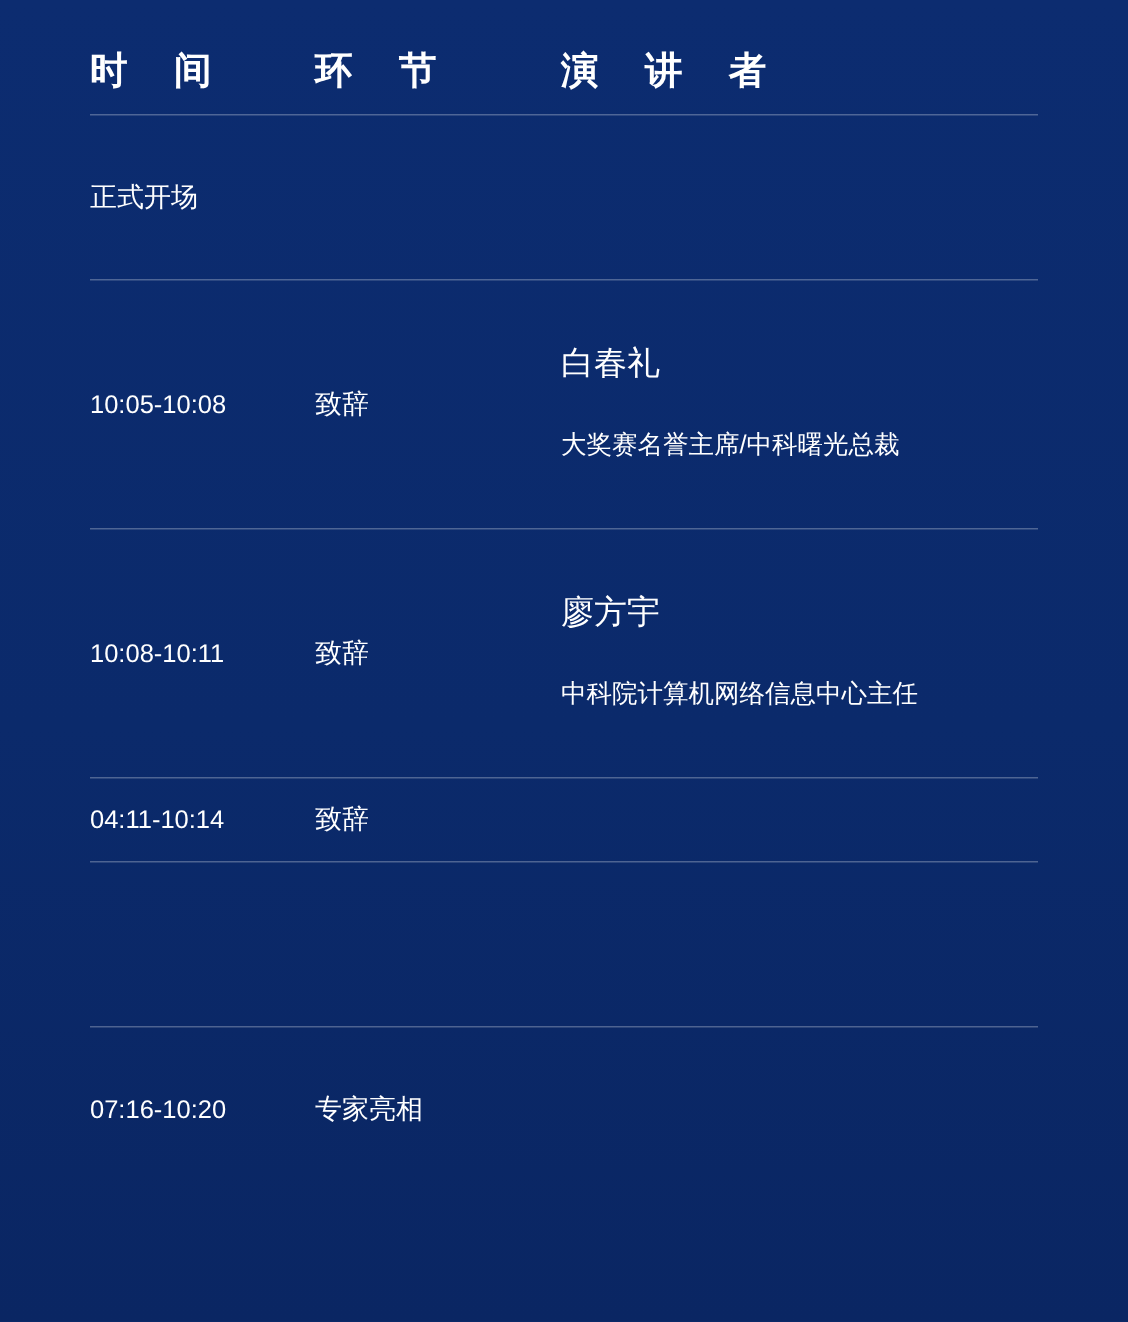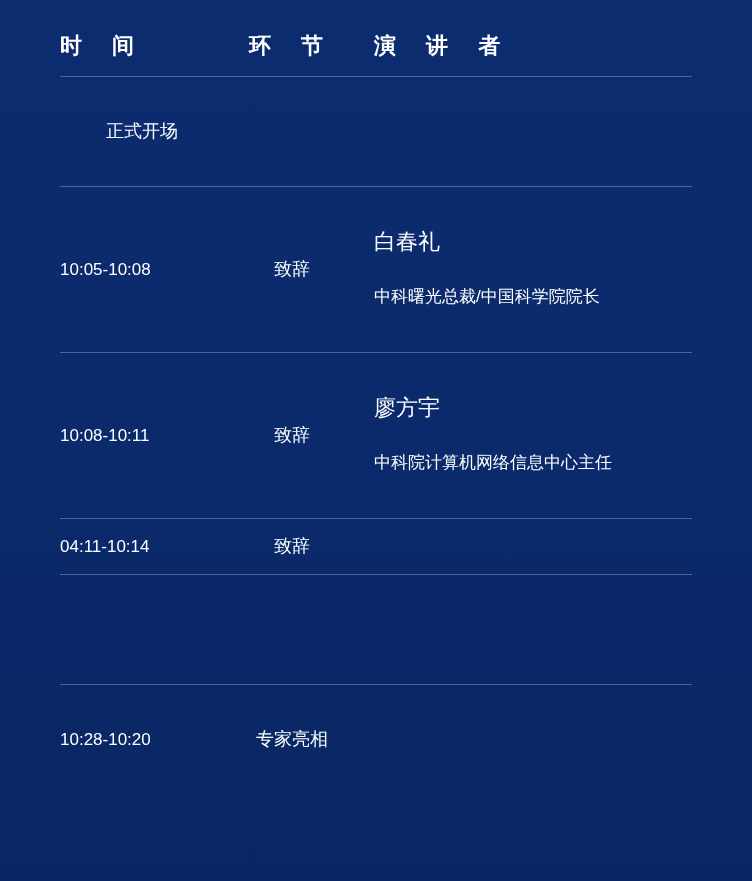--- a/index.html
+++ b/index.html
@@ -23,28 +23,28 @@
     padding: 0 60px;
   }
   .head-row {
     display: flex;
     align-items: center;
     height: 76px;
     padding-top: 16px;
     box-sizing: border-box;
   }
   .head-cell {
-    font-size: 22px;
+    font-size: 25px;
     font-weight: bold;
     letter-spacing: 12px;
     color: #ffffff;
     white-space: nowrap;
   }
   .col-time { width: 150px; flex: 0 0 150px; }
-  .col-seg  { width: 164px; flex: 0 0 164px; text-align: center; }
+  .col-seg  { width: 164px; flex: 0 0 164px; }
   .col-spk  { flex: 1 1 auto; }
 
   .divider {
     height: 1px;
     background: rgba(255,255,255,0.28);
     width: 100%;
   }
   .row {
     display: flex;
     align-items: center;
@@ -96,21 +96,21 @@
       <span class="title"></span>
     </div>
   </div>
   <div class="divider"></div>
 
   <div class="row">
     <div class="cell time col-time">10:05-10:08</div>
     <div class="cell segment col-seg">致辞</div>
     <div class="cell speaker col-spk">
       <span class="name">白春礼</span>
-      <span class="title">中科曙光总裁/中国科学院院长</span>
+      <span class="title">大奖赛名誉主席/中科曙光总裁</span>
     </div>
   </div>
   <div class="divider"></div>
 
   <div class="row">
     <div class="cell time col-time">10:08-10:11</div>
     <div class="cell segment col-seg">致辞</div>
     <div class="cell speaker col-spk">
       <span class="name">廖方宇</span>
       <span class="title">中科院计算机网络信息中心主任</span>
@@ -128,21 +128,21 @@
 
   <div class="row">
     <div class="cell speaker col-spk empty">
       <span class="name"></span>
       <span class="title"></span>
     </div>
   </div>
   <div class="divider"></div>
 
   <div class="row">
-    <div class="cell time col-time">10:28-10:20</div>
+    <div class="cell time col-time">07:16-10:20</div>
     <div class="cell segment col-seg">专家亮相</div>
     <div class="cell speaker col-spk empty">
       <span class="name"></span>
       <span class="title"></span>
     </div>
   </div>
 
 </div>
 
 </body></html>

